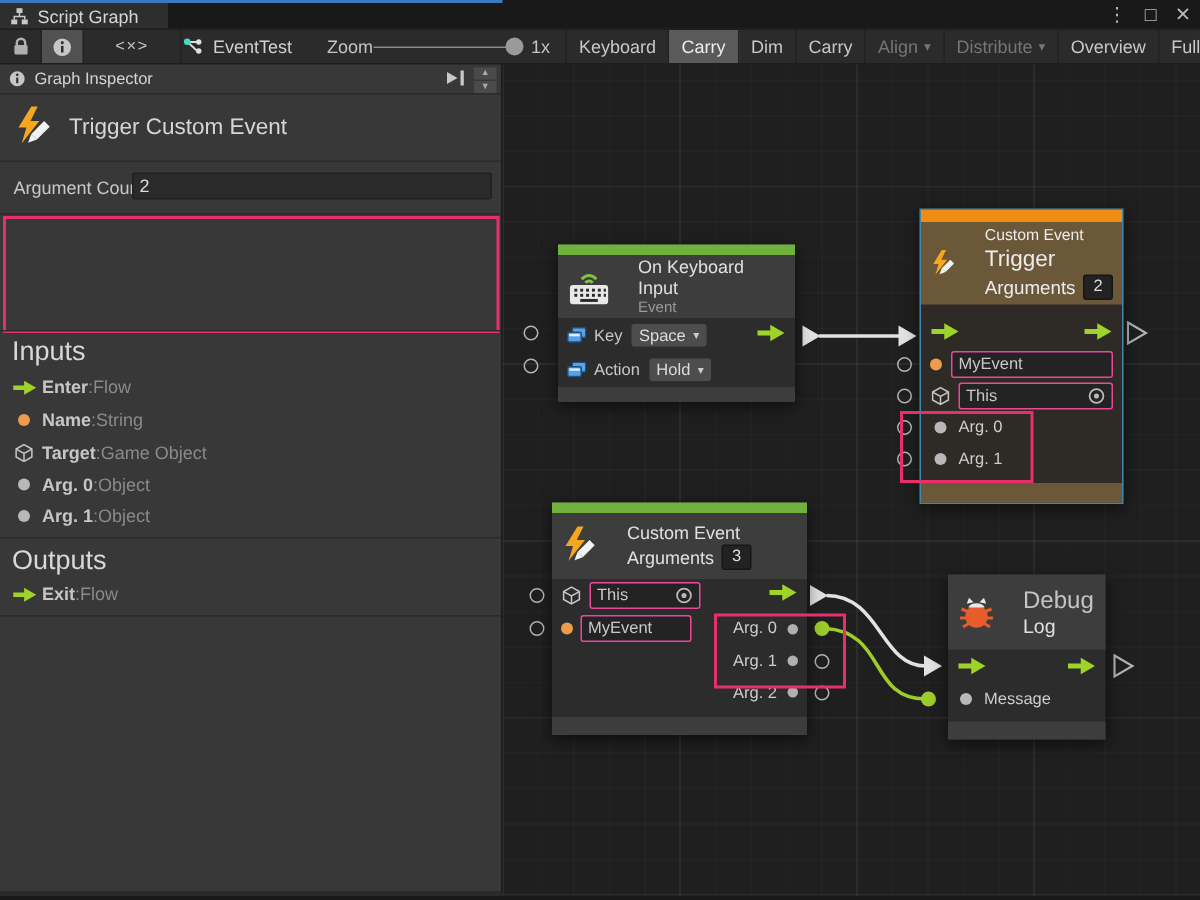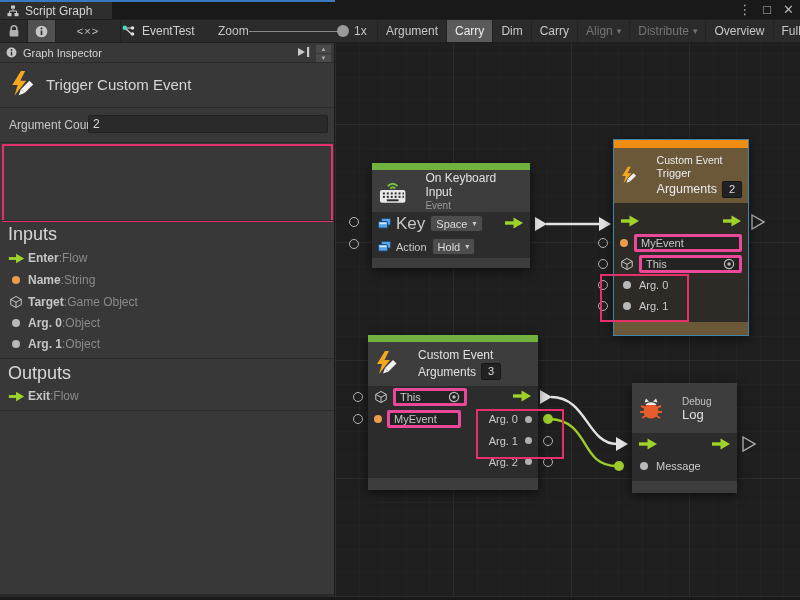--- a/index.html
+++ b/index.html
@@ -68,32 +68,32 @@
   .nheader{background:#3d3d3d;display:flex;align-items:center;gap:18px;padding:12px 6px;box-sizing:border-box;}
   .nfooter{background:#3d3d3d;}
   .ntitle{font-size:12px;color:#e0e0e0;}
   .nsub{font-size:10px;color:#9a9a9a;margin-top:1px;}
   .nrow{display:flex;align-items:center;padding:0 6px;box-sizing:border-box;}
   .pill{background:#4d4d4d;border:1px solid #2e2e2e;border-radius:3px;height:15px;line-height:14px;
     font-size:11px;color:#dcdcdc;padding:0 5px;display:flex;align-items:center;gap:4px;}
   .pill .caret{font-size:8px;margin-left:1px;color:#cccccc;}
   .valbox{background:#222;border:1px solid #161616;border-radius:2px;min-width:12px;height:15px;line-height:15px;
     text-align:center;color:#dedede;font-size:11px;padding:0 3px;}
-  .field{background:#232323;border:3px solid #ec4899;border-radius:2px;height:18px;font-size:11px;color:#c8c8c8;
+  .field{background:#232323;border:1px solid #ec4899;border-radius:2px;height:18px;font-size:11px;color:#c8c8c8;
     padding:0 4px;display:flex;align-items:center;box-sizing:border-box;}
   .argcell{margin-left:auto;display:flex;align-items:center;gap:7px;}
   .argtext{font-size:11px;color:#cccccc;}
   .port{position:absolute;width:10px;height:10px;border:1.5px solid #b4b4b4;border-radius:50%;box-sizing:border-box;}
   .gbox{position:absolute;border:2px solid #e6306c;pointer-events:none;}
   
   .node-trigger{border:1px solid #3f86ad;background:#2e2b27;}
   .node-trigger .nheader{background:#6a5839;}
   .node-trigger .nfooter{background:#6a5839;}
   .tcat{font-size:10.5px;color:#ececec;}
-  .tname{font-size:11px;color:#ececec;margin-top:1px;}
+  .tname{font-size:15px;color:#ececec;margin-top:1px;}
   .targrow{display:flex;align-items:center;gap:5px;margin-top:2px;font-size:12.5px;color:#ececec;}
 </style>
 </head>
 <body>
 
 <div class="stage">
 
   <div class="focusline"></div>
   <div class="tab">
     <svg width="12" height="12" viewBox="0 0 12 12">
@@ -140,21 +140,21 @@
       <span>EventTest</span>
     </div>
 
     <div class="tb-zoomlabel">Zoom</div>
     <div class="zoom-track"></div>
     <div class="zoom-handle"></div>
     <div class="tb-zoomval">1x</div>
 
     <div class="tb-right">
       <div class="tb-btn">
-          <span>Argument</span>
+          <span>Keyboard</span>
         </div>
       <div class="tb-btn active">
           <span>Carry</span>
         </div>
       <div class="tb-btn">
           <span>Dim</span>
         </div>
       <div class="tb-btn">
           <span>Carry</span>
         </div>
@@ -337,21 +337,21 @@
           <div class="ntitle">On Keyboard Input</div>
           <div class="nsub">Event</div>
         </div>
       </div>
       <div class="nrow" style="height:23px;gap:5px;">
         <svg width="13" height="11" viewBox="0 0 13 11">
           <rect x="3.5" y="0.5" width="9" height="6.5" rx="1" fill="#57a3e8" stroke="#1e4f7d"></rect>
           <rect x="0.5" y="3.5" width="9" height="6.5" rx="1" fill="#57a3e8" stroke="#1e4f7d"></rect>
           <rect x="1.5" y="4.6" width="7" height="1.6" fill="#dcedff"></rect>
         </svg>
-        <span style="font-size:17px">Key</span>
+        <span style="font-size:11px">Key</span>
         <span class="pill">
             <span>Space</span>
             <span class="caret">▾</span>
           </span>
         <span style="margin-left:auto"><svg width="20" height="12" viewBox="0 0 20 12">
               <path d="M1 6 H11" stroke="#9ed32a" stroke-width="3.4"></path>
               <path d="M9.5 0.5 L19 6 L9.5 11.5 Z" fill="#9ed32a"></path>
             </svg></span>
       </div>
       <div class="nrow" style="height:23px;gap:5px;">
@@ -496,21 +496,21 @@
             <line x1="23" y1="10" x2="18" y2="12"></line>
               <line x1="24" y1="16" x2="18" y2="16"></line>
               <line x1="22" y1="22" x2="17" y2="19"></line>
           </g>
           <ellipse cx="13" cy="15" rx="7.5" ry="7.5" fill="#e85c2b"></ellipse>
           <path d="M7.5 9 a6 4.6 0 0 1 11 0 z" fill="#e8e8e8"></path>
           <polygon points="8,2.5 11,5.5 6.5,6.5" fill="#e8e8e8"></polygon>
           <polygon points="18,2.5 15,5.5 19.5,6.5" fill="#e8e8e8"></polygon>
         </svg>
         <div>
-          <div class="nsub" style="font-size:10px;color:#c4c4c4;">Debug</div>
+          <div class="nsub" style="font-size:16px;color:#c4c4c4;">Debug</div>
           <div class="ntitle" style="font-size:13px">Log</div>
         </div>
       </div>
       <div class="nrow" style="height:22px;justify-content:space-between;">
         <svg width="20" height="12" viewBox="0 0 20 12">
             <path d="M1 6 H11" stroke="#9ed32a" stroke-width="3.4"></path>
             <path d="M9.5 0.5 L19 6 L9.5 11.5 Z" fill="#9ed32a"></path>
           </svg>
         <svg width="20" height="12" viewBox="0 0 20 12">
             <path d="M1 6 H11" stroke="#9ed32a" stroke-width="3.4"></path>

